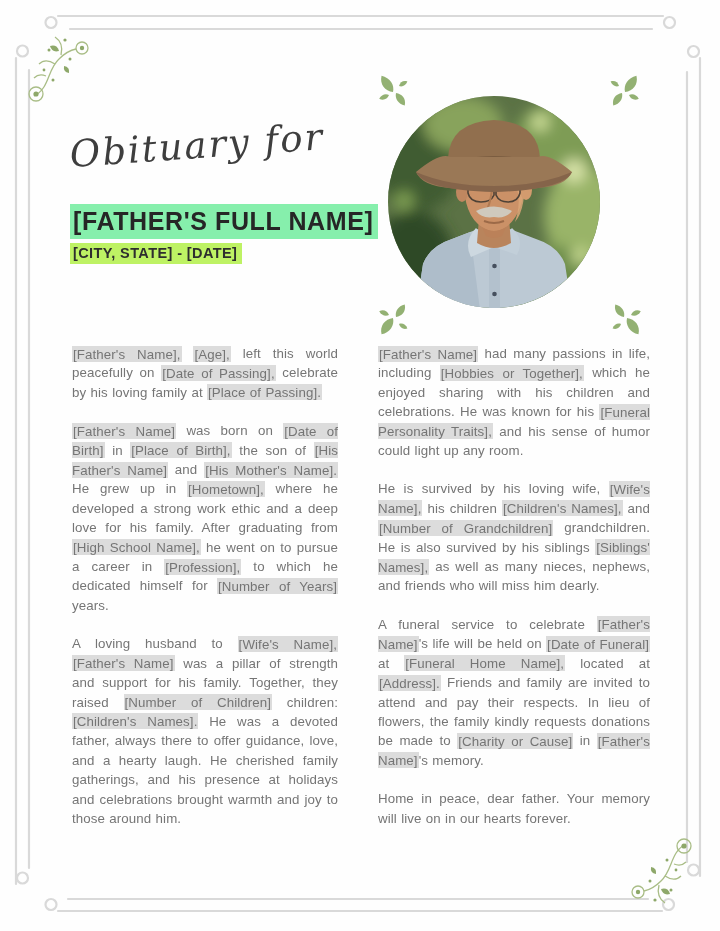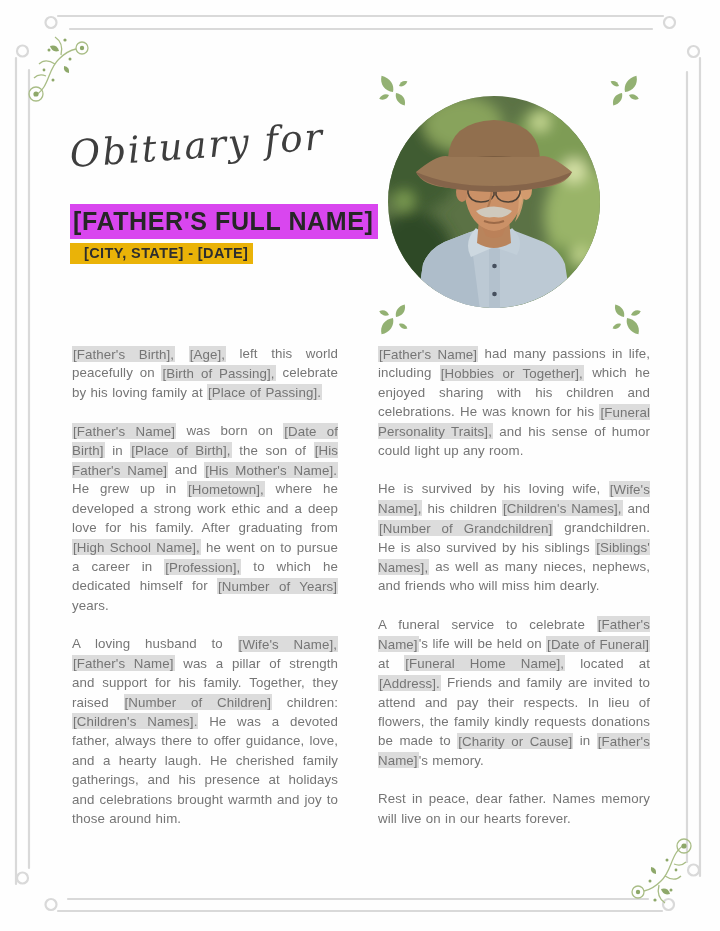--- a/index.html
+++ b/index.html
@@ -7,27 +7,27 @@
         font-family:"Liberation Sans",sans-serif;}
   .abs{position:absolute;}
   
   #frame{position:absolute;left:0;top:0;}
   
   #script-title{position:absolute;left:70px;top:133px;width:260px;
     font-family:"DejaVu Serif",serif;font-style:italic;font-weight:400;
     font-size:37px;color:#3e3e3e;letter-spacing:2px;transform:rotate(-4deg);
     transform-origin:left center;white-space:nowrap;}
   #name-heading{position:absolute;left:70px;top:204px;
-    display:inline-block;background:#d946ef;color:#262626;
+    display:inline-block;background:#86efac;color:#262626;
     font-size:25px;font-weight:700;letter-spacing:0.6px;
     padding:3px 5px 3px 3px;white-space:nowrap;}
   #subtitle{position:absolute;left:70px;top:243px;
-    display:inline-block;background:#eab308;color:#2e2e2e;
+    display:inline-block;background:#bef264;color:#2e2e2e;
     font-size:14.5px;font-weight:700;letter-spacing:0.4px;
-    padding:2px 5px 3px 14px;white-space:nowrap;}
+    padding:2px 5px 3px 3px;white-space:nowrap;}
   
   #photo{position:absolute;left:388px;top:96px;width:212px;height:212px;}
   .sprig{position:absolute;width:36px;height:36px;}
   
   #columns{position:absolute;left:72px;top:344px;width:578px;display:flex;}
   .col{text-align:justify;font-size:13.3px;line-height:19.4px;color:#757575;
        letter-spacing:0.1px;word-spacing:0.5px;}
   #col-left{width:266px;margin-right:40px;}
   #col-right{width:272px;}
   .para{margin:0 0 19px 0;}
@@ -205,25 +205,25 @@
       <path d="M60,62 Q62,26 106,24 Q150,26 152,62 L152,72 L60,72 Z" fill="#916f4e"></path>
       <path d="M60,66 Q106,54 152,66 L152,72 L60,72 Z" fill="#7a5c40"></path>
 
       <path d="M28,76 Q52,56 62,61 L150,61 Q160,56 184,76 Q178,90 150,92 Q106,98 62,92 Q34,90 28,76 Z" fill="#9a7856"></path>
       <path d="M28,76 Q60,90 106,90 Q152,90 184,76 Q176,94 106,96 Q36,94 28,76 Z" fill="#85644a"></path>
     </g>
   </svg>
 
   <div id="columns">
     <div class="col" id="col-left">
-        <p class="para"><span class="hl">[Father's Birth],</span><span> </span><span class="hl">[Age],</span><span> left this world peacefully on </span><span class="hl">[Birth of Passing],</span><span> celebrate by his loving family at </span><span class="hl">[Place of Passing].</span></p>
+        <p class="para"><span class="hl">[Father's Name],</span><span> </span><span class="hl">[Age],</span><span> left this world peacefully on </span><span class="hl">[Date of Passing],</span><span> celebrate by his loving family at </span><span class="hl">[Place of Passing].</span></p>
         <p class="para"><span class="hl">[Father's Name]</span><span> was born on </span><span class="hl">[Date of Birth]</span><span> in </span><span class="hl">[Place of Birth],</span><span> the son of </span><span class="hl">[His Father's Name]</span><span> and </span><span class="hl">[His Mother's Name].</span><span> He grew up in </span><span class="hl">[Hometown],</span><span> where he developed a strong work ethic and a deep love for his family. After graduating from </span><span class="hl">[High School Name],</span><span> he went on to pursue a career in </span><span class="hl">[Profession],</span><span> to which he dedicated himself for </span><span class="hl">[Number of Years]</span><span> years.</span></p>
         <p class="para"><span>A loving husband to </span><span class="hl">[Wife's Name],</span><span> </span><span class="hl">[Father's Name]</span><span> was a pillar of strength and support for his family. Together, they raised </span><span class="hl">[Number of Children]</span><span> children: </span><span class="hl">[Children's Names].</span><span> He was a devoted father, always there to offer guidance, love, and a hearty laugh. He cherished family gatherings, and his presence at holidays and celebrations brought warmth and joy to those around him.</span></p>
       </div>
     <div class="col" id="col-right">
         <p class="para"><span class="hl">[Father's Name]</span><span> had many passions in life, including </span><span class="hl">[Hobbies or Together],</span><span> which he enjoyed sharing with his children and celebrations. He was known for his </span><span class="hl">[Funeral Personality Traits],</span><span> and his sense of humor could light up any room.</span></p>
         <p class="para"><span>He is survived by his loving wife, </span><span class="hl">[Wife's Name],</span><span> his children </span><span class="hl">[Children's Names],</span><span> and </span><span class="hl">[Number of Grandchildren]</span><span> grandchildren. He is also survived by his siblings </span><span class="hl">[Siblings' Names],</span><span> as well as many nieces, nephews, and friends who will miss him dearly.</span></p>
         <p class="para"><span>A funeral service to celebrate </span><span class="hl">[Father's Name]</span><span>'s life will be held on </span><span class="hl">[Date of Funeral]</span><span> at </span><span class="hl">[Funeral Home Name],</span><span> located at </span><span class="hl">[Address].</span><span> Friends and family are invited to attend and pay their respects. In lieu of flowers, the family kindly requests donations be made to </span><span class="hl">[Charity or Cause]</span><span> in </span><span class="hl">[Father's Name]</span><span>'s memory.</span></p>
-        <p class="para"><span>Rest in peace, dear father. Names memory will live on in our hearts forever.</span></p>
+        <p class="para"><span>Home in peace, dear father. Your memory will live on in our hearts forever.</span></p>
       </div>
   </div>
 
 </div>
 
 </body></html>

